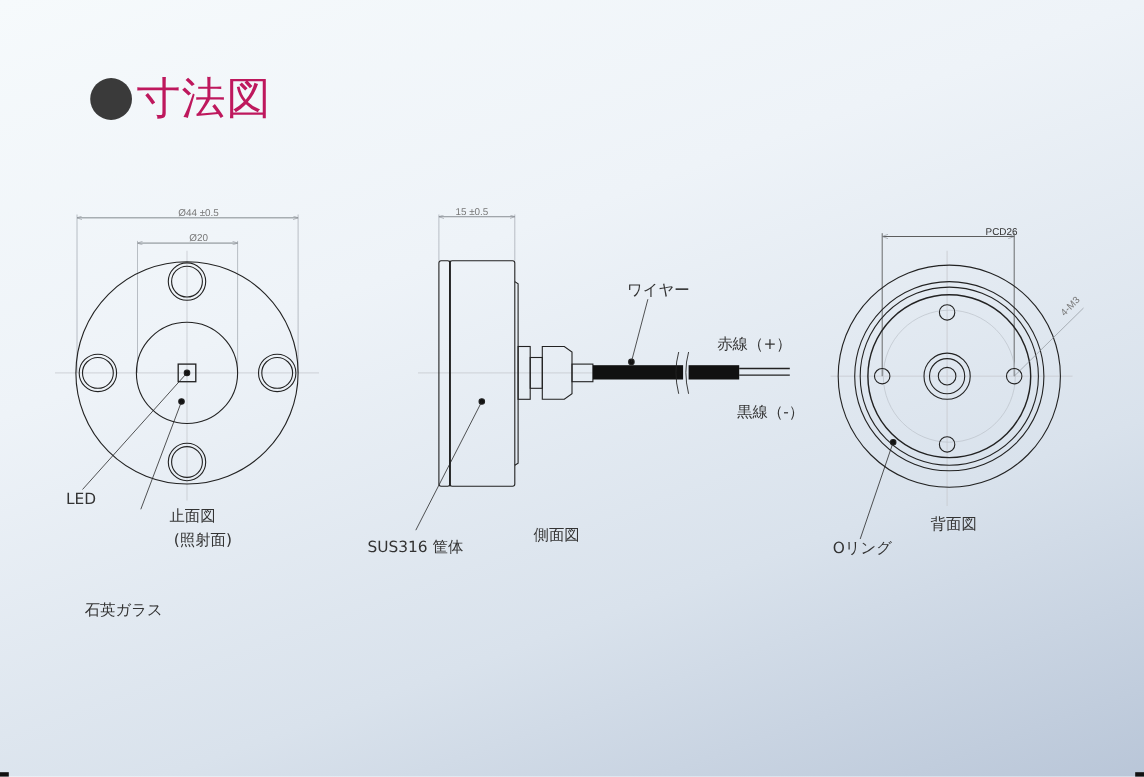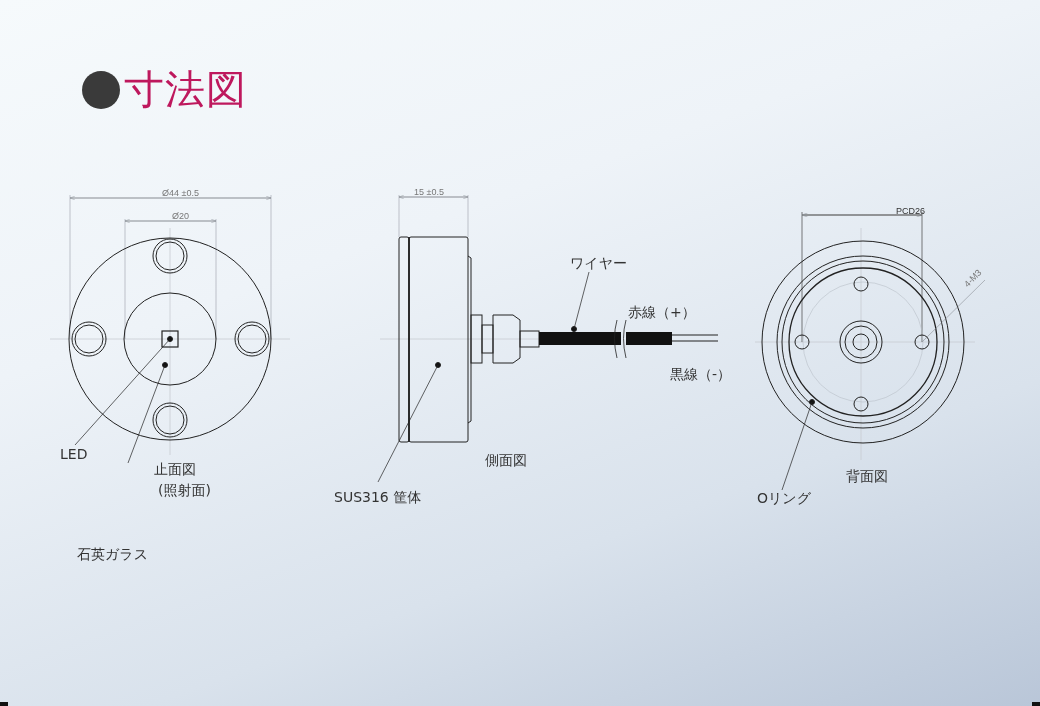--- a/index.html
+++ b/index.html
@@ -135,24 +135,24 @@
 
 <div class="dim" style="left:162px; top:188px;text-align:right;">Ø44 ±0.5</div>
 <div class="dim" style="left:160px; top:211px;margin-left:12px;">Ø20</div>
 <div class="lbl" style="left:60px; top:446px;">LED</div>
 <div class="lbl" style="left:77px; top:502px;margin-top:44px;">石英ガラス</div>
 <div class="lbl" style="left:154px; top:461px;">止面図</div>
 <div class="lbl" style="left:158px; top:482px;">(照射面)</div>
 
 <div class="dim" style="left:414px; top:187px;">15 ±0.5</div>
 <div class="lbl" style="left:570px; top:255px;">ワイヤー</div>
-<div class="lbl" style="left:628px; top:304px;">赤線（+）</div>
+<div class="lbl" style="left:652px; top:304px;">赤線（+）</div>
 <div class="lbl" style="left:670px; top:366px;">黒線（-）</div>
 <div class="lbl" style="left:334px; top:489px;">SUS316 筐体</div>
-<div class="lbl" style="left:485px; top:452px;">側面図</div>
+<div class="lbl" style="left:485px; top:478px;">側面図</div>
 
 <div class="dim" style="left:848px; top:206px; color:#333;padding-left:48px;">PCD26</div>
 <div class="dim" style="left:962px; top:282px; transform:rotate(-45deg); transform-origin:left top;">4-M3</div>
 <div class="lbl" style="left:757px; top:490px;">Oリング</div>
 <div class="lbl" style="left:846px; top:468px;">背面図</div>
 
 <div class="corner" style="left:0;"></div>
 <div class="corner" style="right:0;"></div>
 
 </body></html>

